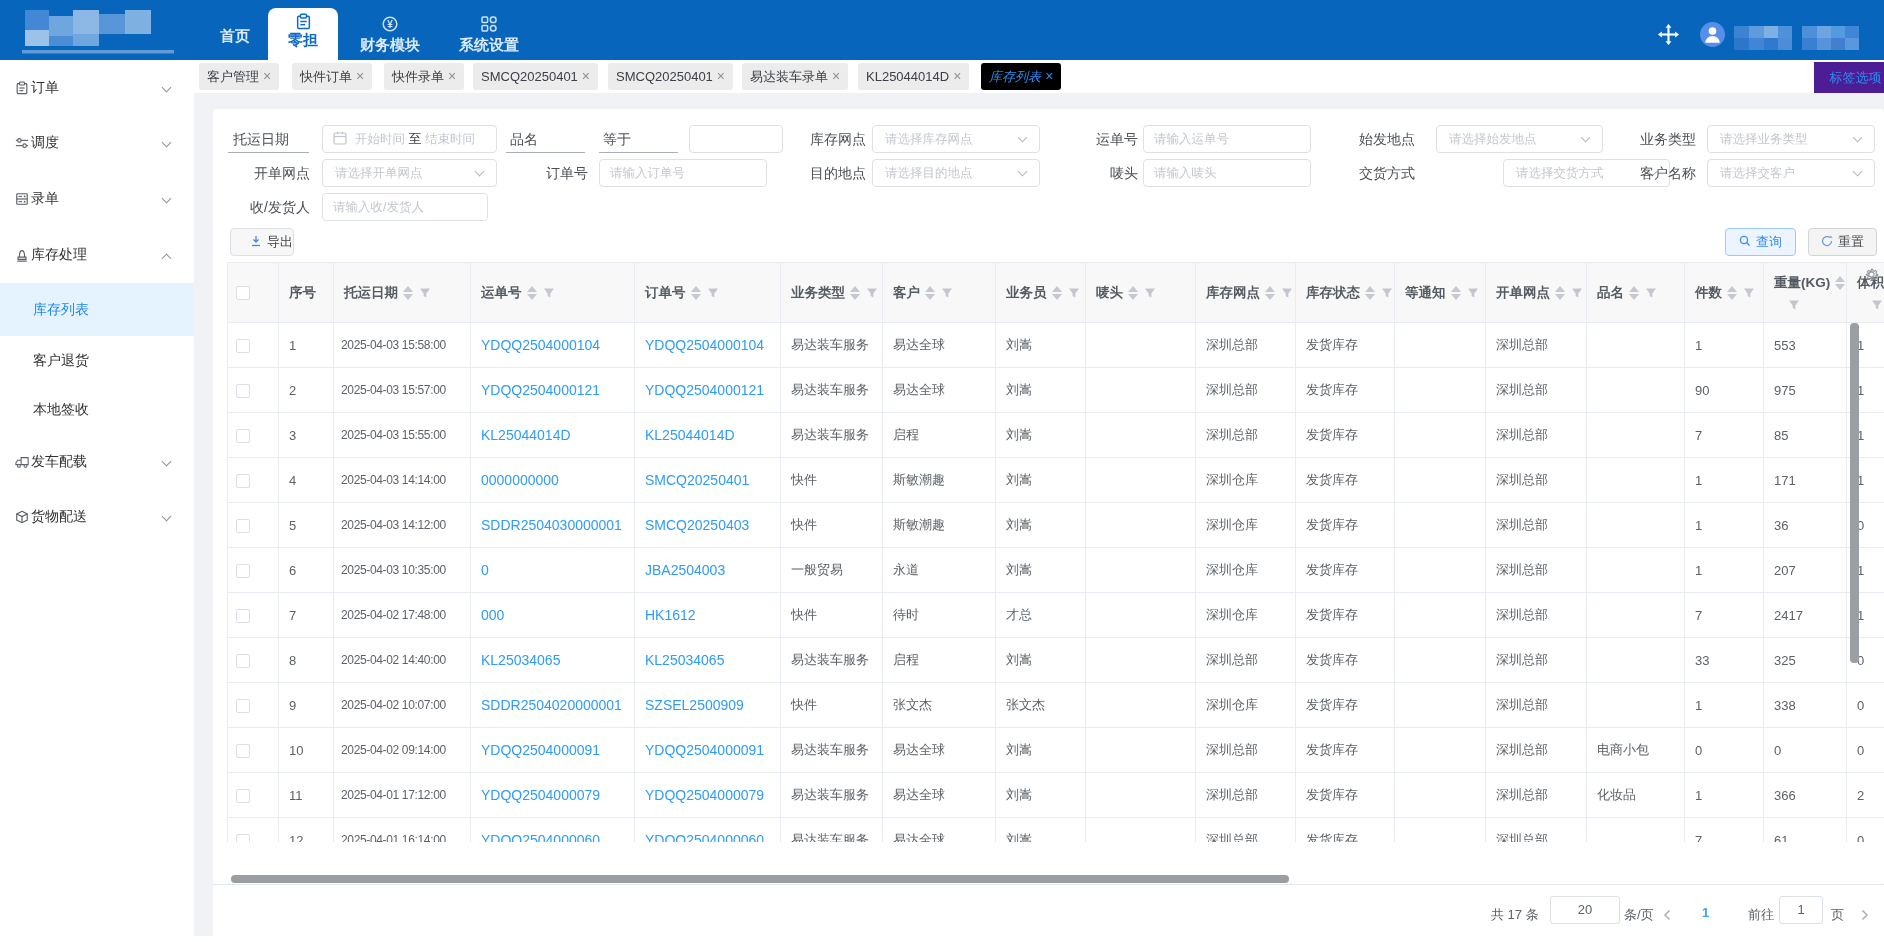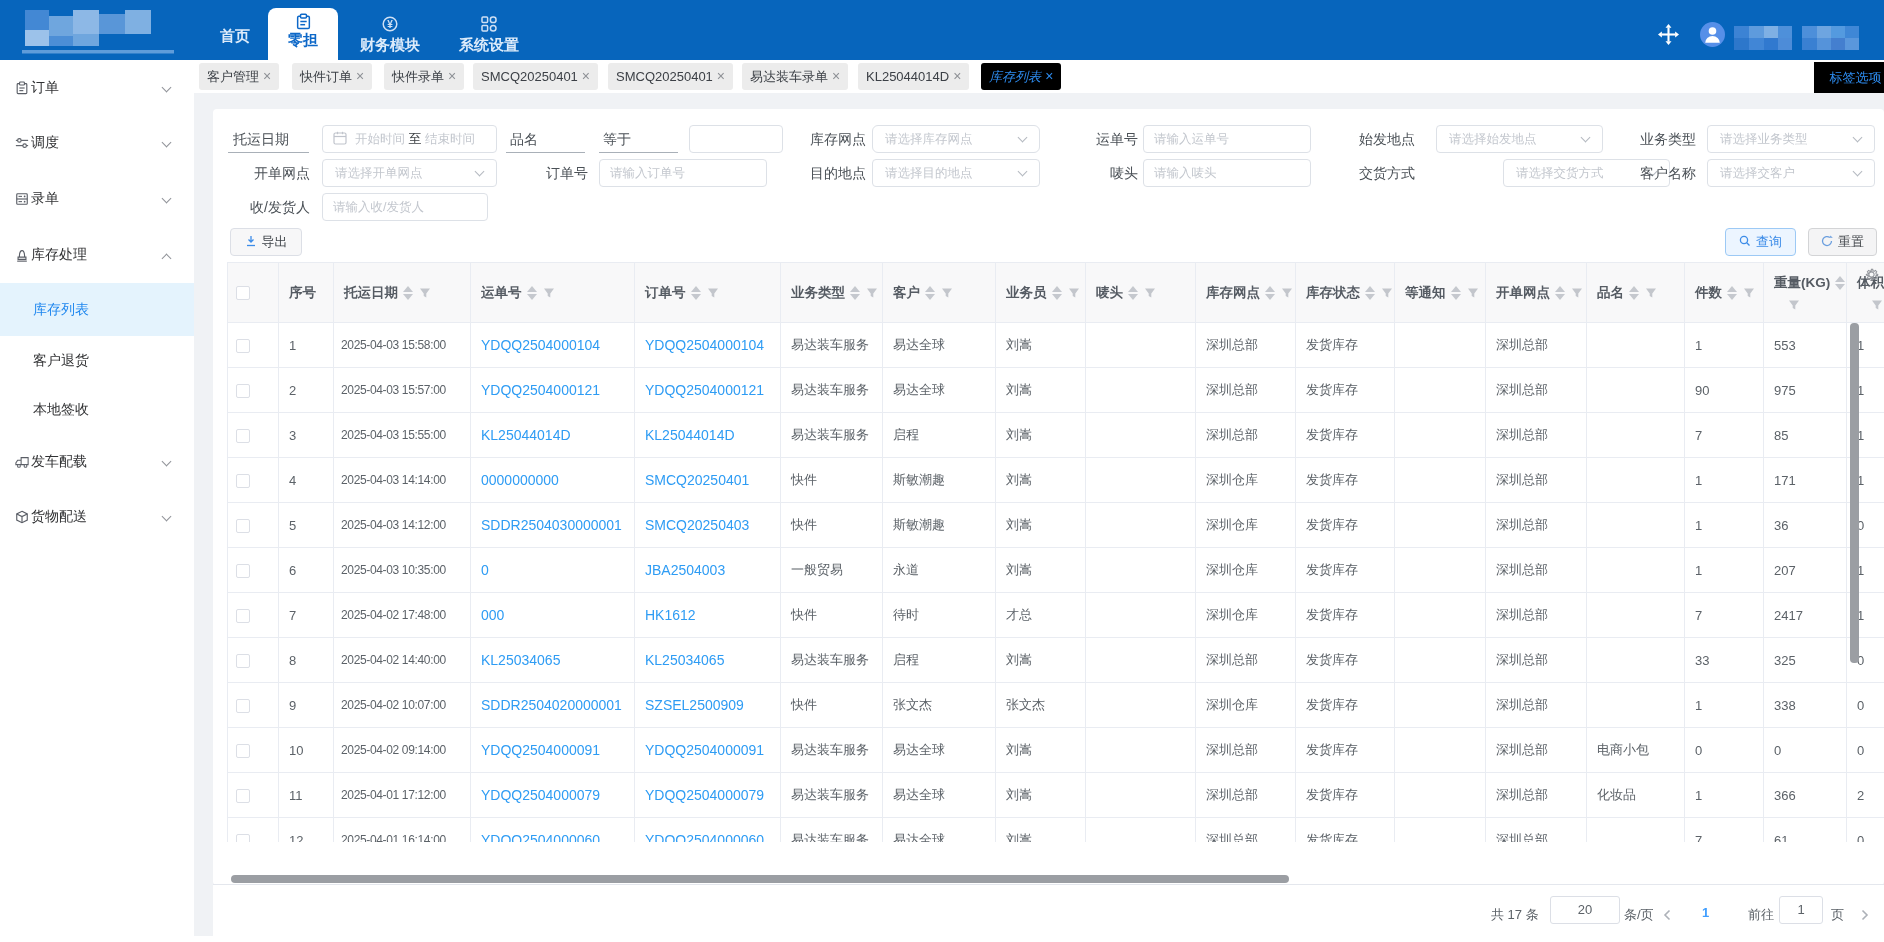--- a/index.html
+++ b/index.html
@@ -26,21 +26,21 @@
 #side-active .label { position:absolute; left:33px; line-height:53px; font-size:14px; color:#1f87ef; }
 .sicon { position:absolute; left:15px; top:20px; }
 
 
 #main { position:absolute; left:194px; top:60px; width:1690px; height:882px; background:#f0f2f5; }
 #tabstrip { position:absolute; left:0; top:0; width:1690px; height:33px; background:#fff;text-align:center; }
 .ptab { position:absolute; top:3px; height:27px; line-height:27px; background:#ececec; border-radius:3px; font-size:13px; color:#3c4046; padding:0 8px; }
 .ptab .x { color:#8d9095; font-size:14px; margin-left:4px; font-family:'Liberation Sans',sans-serif; }
 .ptab.active { background:#000000; color:#2d8cf0;font-style:italic; }
 .ptab.active .x { color:#2d8cf0; }
-#tagopt { position:absolute; right:0; top:2px; width:70px; height:31px; background:#000000; color:#2d8cf0; font-size:13px; line-height:31px; padding-left:13px; }
+#tagopt { position:absolute; right:0; top:2px; width:70px; height:31px; background:#4c1d95; color:#2d8cf0; font-size:13px; line-height:31px; padding-left:13px; }
 
 
 #card { position:absolute; left:19px; top:49px; width:1671px; height:776px; background:#fff; border-radius:4px; }
 
 
 .flabel { position:absolute; height:28px; line-height:28px; font-size:14px; color:#4a5056; text-align:right; }
 .fl-ul { border-bottom:1px solid #a9b0b8; text-align:left; }
 .finput { position:absolute; height:28px; border:1px solid #dde1e7; border-radius:4px; background:#fff; font-size:12.5px; color:#c3c7ce; line-height:26px; padding-left:10px; }
 .fselect { position:absolute; height:28px; border:1px solid #dde1e7; border-radius:4px; background:#fff; font-size:12.5px; color:#c3c7ce; line-height:26px; padding-left:12px; }
 .fselect .chev { position:absolute; right:13px; top:8px; width:7px; height:7px; border-right:1.3px solid #b4b9c0; border-bottom:1.3px solid #b4b9c0; transform:rotate(45deg); color:transparent; overflow:hidden; }
@@ -246,21 +246,21 @@
       <svg width="14" height="14" viewBox="0 0 14 14" style="vertical-align:-2px;margin-right:8px">
           <rect x="1" y="2" width="12" height="11" rx="1.5" fill="none" stroke="#c0c4cc" stroke-width="1.2"></rect>
           <line x1="1" y1="5.5" x2="13" y2="5.5" stroke="#c0c4cc" stroke-width="1.2"></line>
           <line x1="4.5" y1="0.8" x2="4.5" y2="3.2" stroke="#c0c4cc" stroke-width="1.2"></line>
           <line x1="9.5" y1="0.8" x2="9.5" y2="3.2" stroke="#c0c4cc" stroke-width="1.2"></line>
         </svg>开始时间 <span style="color:#3c4043;font-size:13px;">至</span> 结束时间</div>
     <div class="flabel fl-ul" style="left:293px;top:16px;width:79px;padding-left:4px;">品名</div>
     <div class="flabel fl-ul" style="left:386px;top:16px;width:79px;padding-left:4px;">等于</div>
     <div class="finput" style="left:476px;top:16px;width:94px;"></div>
     <div class="flabel" style="left:583px;top:16px;width:70px;">库存网点</div>
-    <div class="fselect" style="left:659px;top:16px;width:168px;border-radius:6px;">请选择库存网点<span class="chev">▾</span></div>
+    <div class="fselect" style="left:659px;top:16px;width:168px;">请选择库存网点<span class="chev">▾</span></div>
     <div class="flabel" style="left:855px;top:16px;width:70px;">运单号</div>
     <div class="finput" style="left:930px;top:16px;width:168px;">请输入运单号</div>
     <div class="flabel" style="left:1132px;top:16px;width:70px;">始发地点</div>
     <div class="fselect" style="left:1223px;top:16px;width:167px;">请选择始发地点<span class="chev">▾</span></div>
     <div class="flabel" style="left:1413px;top:16px;width:70px;">业务类型</div>
     <div class="fselect" style="left:1494px;top:16px;width:168px;">请选择业务类型<span class="chev">▾</span></div>
 
     <div class="flabel" style="left:27px;top:50px;width:70px;">开单网点</div>
     <div class="fselect" style="left:109px;top:50px;width:175px;">请选择开单网点<span class="chev">▾</span></div>
     <div class="flabel" style="left:305px;top:50px;width:70px;">订单号</div>
@@ -270,21 +270,21 @@
     <div class="flabel" style="left:855px;top:50px;width:70px;">唛头</div>
     <div class="finput" style="left:930px;top:50px;width:168px;">请输入唛头</div>
     <div class="flabel" style="left:1132px;top:50px;width:70px;">交货方式</div>
     <div class="fselect" style="left:1290px;top:50px;width:167px;">请选择交货方式<span class="chev">▾</span></div>
     <div class="flabel" style="left:1413px;top:50px;width:70px;">客户名称</div>
     <div class="fselect" style="left:1494px;top:50px;width:168px;">请选择交客户<span class="chev">▾</span></div>
 
     <div class="flabel" style="left:17px;top:84px;width:80px;">收/发货人</div>
     <div class="finput" style="left:109px;top:84px;width:166px;">请输入收/发货人</div>
 
-    <div class="btn" id="btn-export" style="left:17px;top:119px;width:72px;">
+    <div class="btn" id="btn-export" style="left:17px;top:119px;width:64px;text-align:right;">
       <svg width="12" height="12" viewBox="0 0 12 12" style="vertical-align:-1px;margin-right:5px">
           <path d="M6 1v6M3.5 4.5 6 7l2.5-2.5" fill="none" stroke="#3c8ce8" stroke-width="1.3"></path>
           <line x1="2" y1="10.5" x2="10" y2="10.5" stroke="#3c8ce8" stroke-width="1.3"></line>
         </svg>导出</div>
     <div class="btn" id="btn-query" style="left:1512px;top:119px;width:71px;">
       <svg width="12" height="12" viewBox="0 0 12 12" style="vertical-align:-1px;margin-right:5px">
           <circle cx="5" cy="5" r="3.6" fill="none" stroke="#3c8ce8" stroke-width="1.3"></circle>
           <line x1="7.8" y1="7.8" x2="10.5" y2="10.5" stroke="#3c8ce8" stroke-width="1.3"></line>
         </svg>查询</div>
     <div class="btn" id="btn-reset" style="left:1595px;top:119px;width:69px;">

